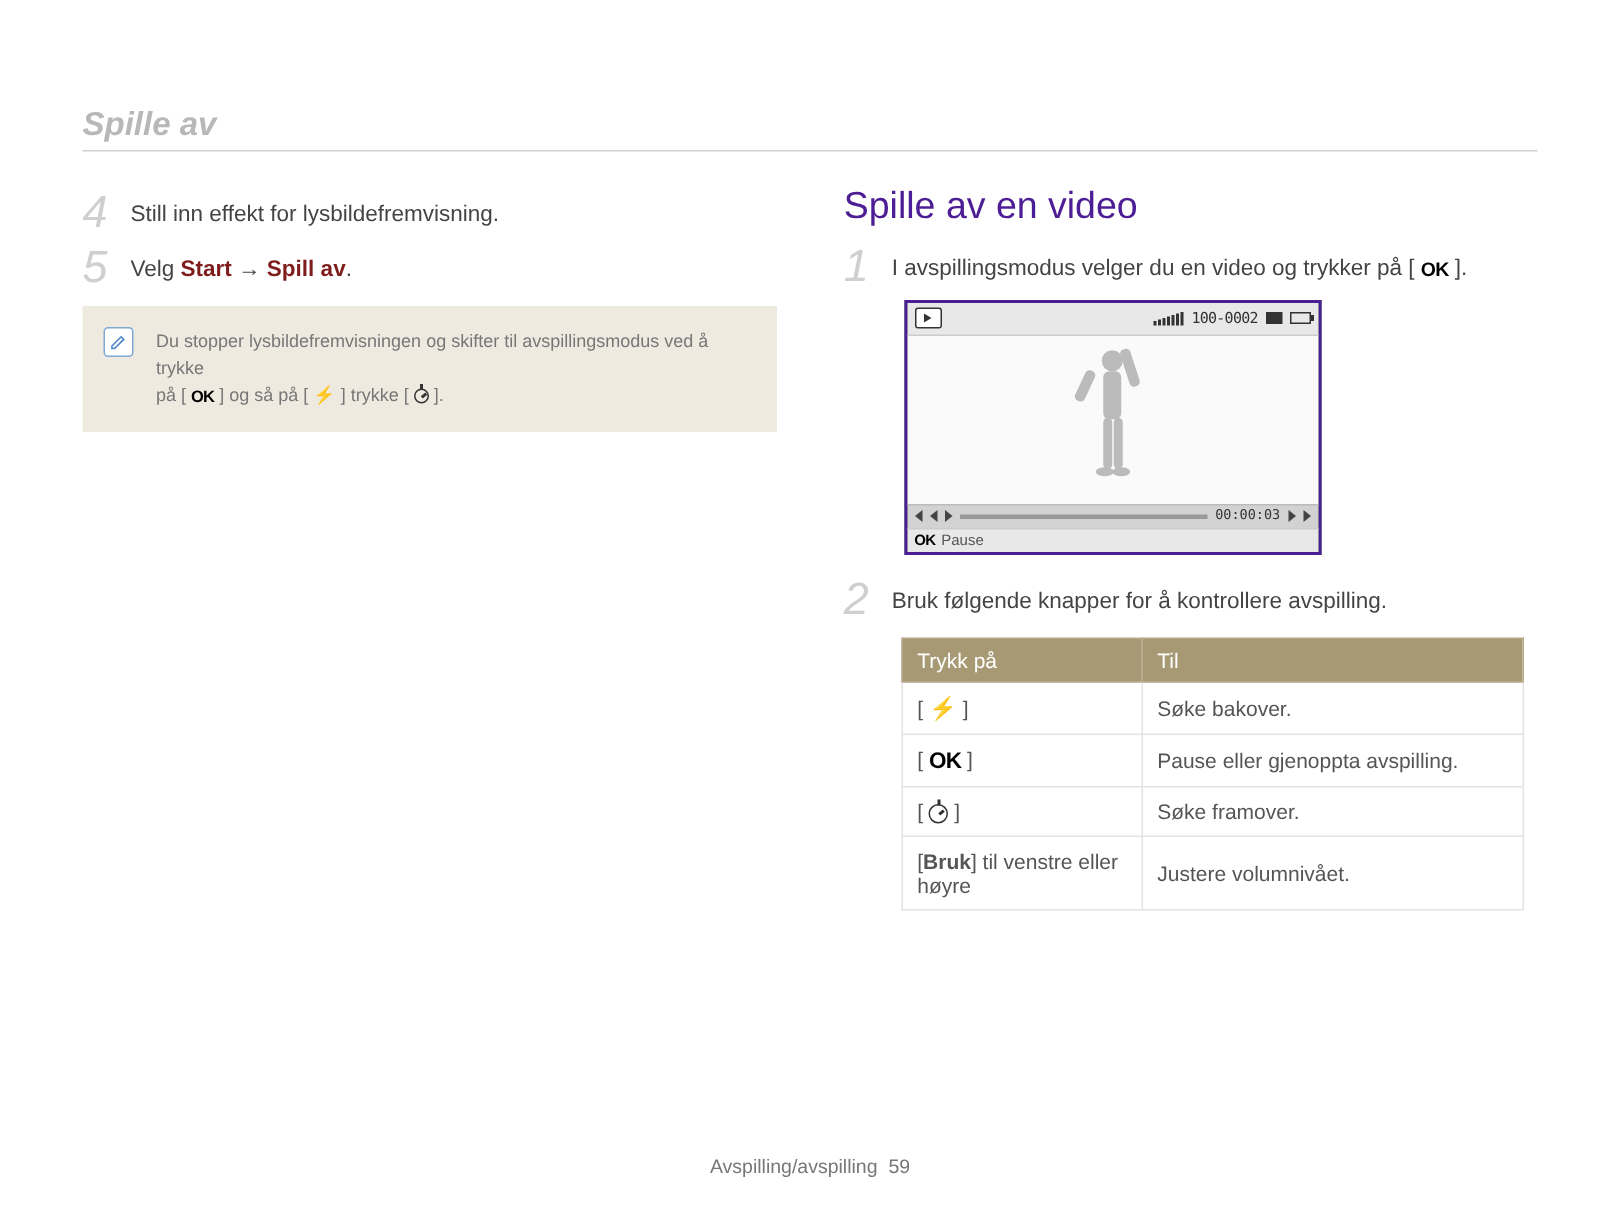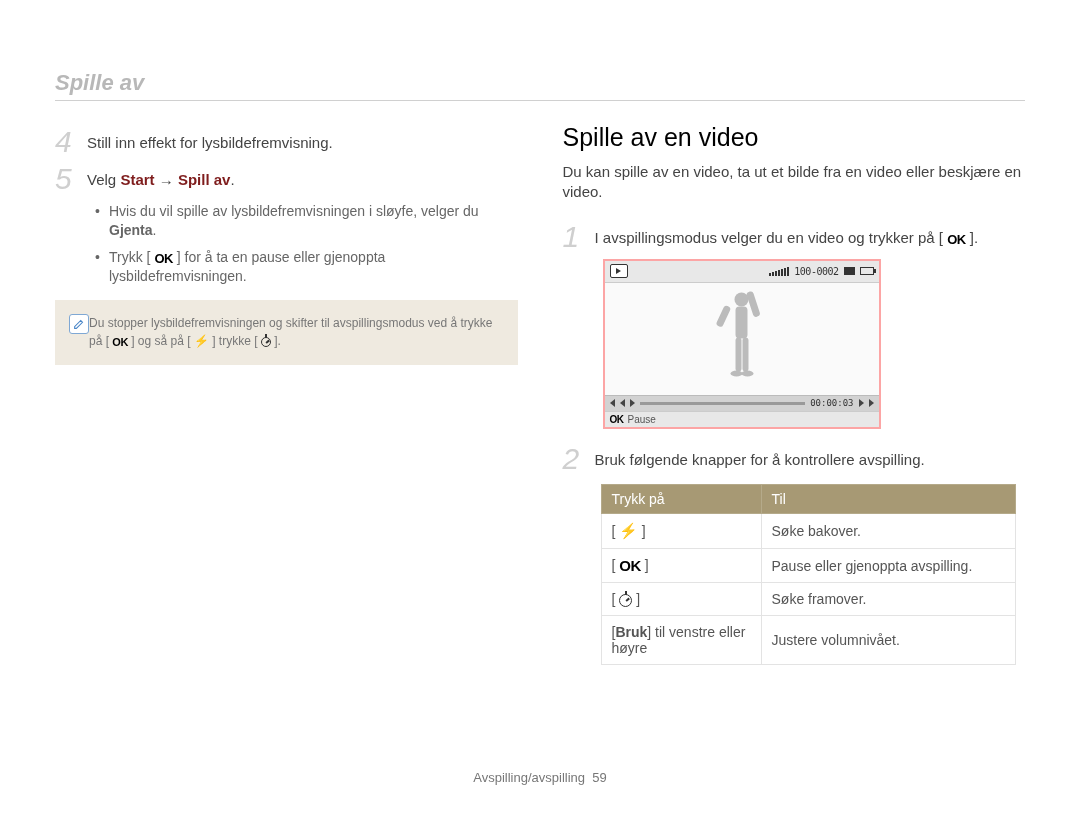--- a/index.html
+++ b/index.html
@@ -87,21 +87,21 @@
       font-weight: 900;
       font-size: 13px;
       letter-spacing: -0.5px;
       color: #000;
       font-family: Arial, sans-serif;
       vertical-align: -1px;
     }
     .note-box {
       background: #efeae0;
       display: flex;
-      gap: 0;
+      gap: 15px;
       padding: 14px 16px 14px 14px;
       font-size: 12px;
       color: #777;
       line-height: 1.5;
       margin-top: 10px;
     }
     .note-icon {
       width: 20px;
       height: 20px;
       min-width: 20px;
@@ -111,35 +111,35 @@
       align-items: center;
       justify-content: center;
       background: #fff;
     }
     .note-icon svg {
       width: 14px;
       height: 14px;
     }
     .section-title {
       font-size: 25px;
-      color: #000000;
+      color: #4c1d95;
       font-weight: normal;
       margin-bottom: 10px;
       margin-top: -3px;
     }
     .intro-text {
       font-size: 15px;
       color: #444;
       margin-bottom: 20px;
       line-height: 1.3;
     }
     .screen {
       width: 278px;
       height: 170px;
-      border: 2px solid #fca5a5;
+      border: 2px solid #4c1d95;
       margin: 6px 0 14px 40px;
       background: #14532d;
       display: flex;
       flex-direction: column;
       position: relative;
     }
     .screen-top {
       height: 22px;
       background: #e8e8e8;
       display: flex;
@@ -335,47 +335,38 @@
       <span class="step-text">Still inn effekt for lysbildefremvisning.</span>
     </div>
 
     <div class="step">
       <span class="step-num">5</span>
       <span class="step-text">
         <span>Velg </span><strong>Start</strong><span> → </span><strong>Spill av</strong><span>.</span>
       </span>
     </div>
 
-    <ul class="bullets">
-      <li>
-        <span>Hvis du vil spille av lysbildefremvisningen i sløyfe, velger du </span><strong>Gjenta</strong><span>.</span>
-      </li>
-      <li>
-        <span>Trykk [ </span><span class="ok-icon">OK</span><span> ] for å ta en pause eller gjenoppta lysbildefremvisningen.</span>
-      </li>
-    </ul>
 
     <div class="note-box">
       <div class="note-icon">
         <svg viewBox="0 0 16 16" fill="none">
           <path d="M3 11 L10 4 L12 6 L5 13 L3 13 Z" stroke="#4a86c7" stroke-width="1.2" fill="none"></path>
         </svg>
       </div>
       <div>
         <span>Du stopper lysbildefremvisningen og skifter til avspillingsmodus ved å trykke</span><br>
         <span>på [ </span><span class="ok-icon" style="font-size:11px">OK</span><span> ] og så på [ </span><span class="flash-icon" style="font-size:12px">⚡</span><span> ] trykke [ </span><span class="timer-icon" style="width:10px;height:10px"></span><span> ].</span>
       </div>
     </div>
 
   </div>
 
   <div class="col">
 
     <div class="section-title">Spille av en video</div>
-    <div class="intro-text">Du kan spille av en video, ta ut et bilde fra en video eller beskjære en video.</div>
 
     <div class="step">
       <span class="step-num">1</span>
       <span class="step-text">
         <span>I avspillingsmodus velger du en video og trykker på [ </span><span class="ok-icon">OK</span><span> ].</span>
       </span>
     </div>
 
     <div class="screen">
       <div class="screen-top">

